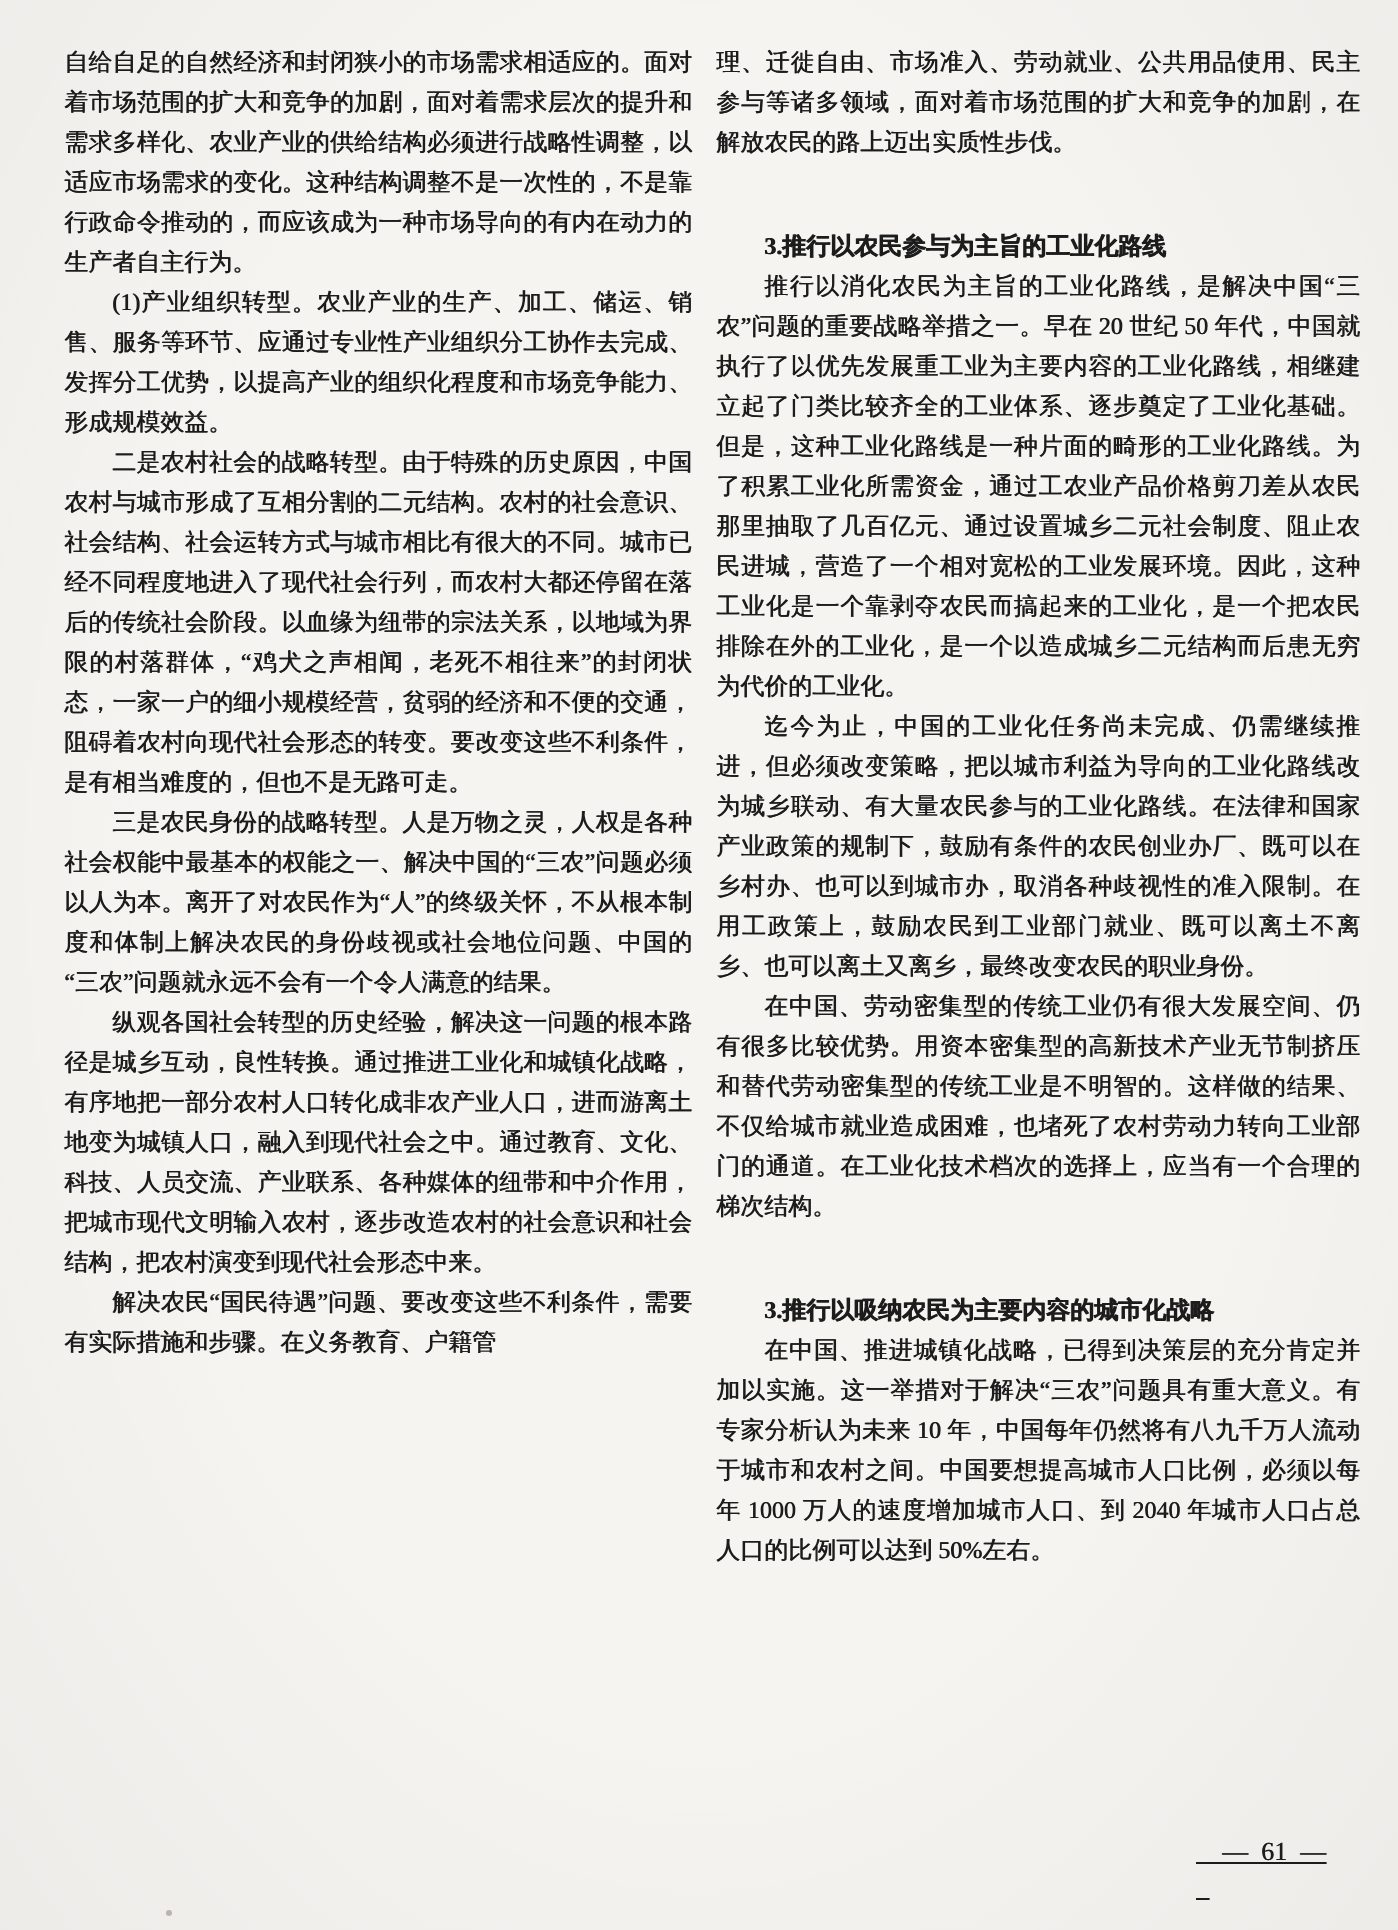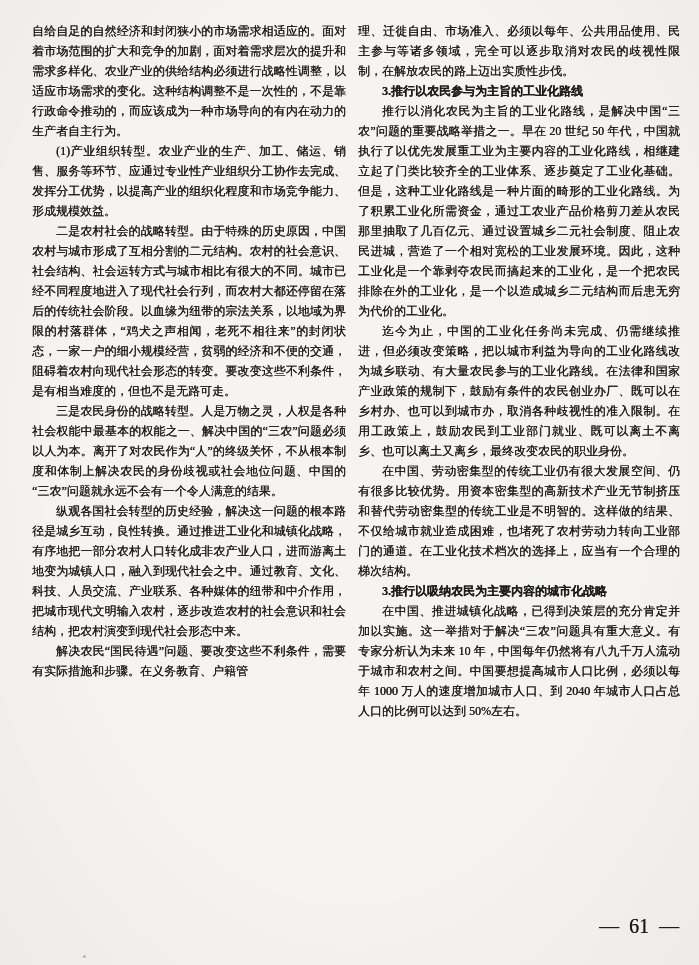--- a/index.html
+++ b/index.html
@@ -30,30 +30,31 @@
   .column.right { left: 358px; width: 322px; }
   .para {
     font-size: 12px;
     line-height: 20px;
     text-align: justify;
     color: var(--ink);
     text-shadow: 0.35px 0 0 currentColor; 
     word-break: break-all;
   }
   .para.indent { text-indent: 2em; }
-  .para.heading { font-weight: bold; }
+  .para.heading { font-weight: bold; margin-top: 32px; }
   .footer {
     position: absolute;
-    right: 20px;
+    right: 36px;
     bottom: 12px;
-    font-size: 20px;
+    font-size: 13px;
     line-height: 18px;
     white-space: pre;
     color: var(--ink);
     text-shadow: 0.3px 0 0 currentColor;
+    text-decoration: underline;
   }
   .speck {
     position: absolute;
     left: 83px;
     bottom: 7px;
     width: 3px;
     height: 3px;
     border-radius: 50%;
     background: var(--speck);
   }
@@ -64,21 +65,21 @@
 <div class="page">
   <div class="column left" id="col-0">
       <p class="para">自给自足的自然经济和封闭狭小的市场需求相适应的。面对着市场范围的扩大和竞争的加剧，面对着需求层次的提升和需求多样化、农业产业的供给结构必须进行战略性调整，以适应市场需求的变化。这种结构调整不是一次性的，不是靠行政命令推动的，而应该成为一种市场导向的有内在动力的生产者自主行为。</p>
       <p class="para indent">(1)产业组织转型。农业产业的生产、加工、储运、销售、服务等环节、应通过专业性产业组织分工协作去完成、发挥分工优势，以提高产业的组织化程度和市场竞争能力、形成规模效益。</p>
       <p class="para indent">二是农村社会的战略转型。由于特殊的历史原因，中国农村与城市形成了互相分割的二元结构。农村的社会意识、社会结构、社会运转方式与城市相比有很大的不同。城市已经不同程度地进入了现代社会行列，而农村大都还停留在落后的传统社会阶段。以血缘为纽带的宗法关系，以地域为界限的村落群体，“鸡犬之声相闻，老死不相往来”的封闭状态，一家一户的细小规模经营，贫弱的经济和不便的交通，阻碍着农村向现代社会形态的转变。要改变这些不利条件，是有相当难度的，但也不是无路可走。</p>
       <p class="para indent">三是农民身份的战略转型。人是万物之灵，人权是各种社会权能中最基本的权能之一、解决中国的“三农”问题必须以人为本。离开了对农民作为“人”的终级关怀，不从根本制度和体制上解决农民的身份歧视或社会地位问题、中国的“三农”问题就永远不会有一个令人满意的结果。</p>
       <p class="para indent">纵观各国社会转型的历史经验，解决这一问题的根本路径是城乡互动，良性转换。通过推进工业化和城镇化战略，有序地把一部分农村人口转化成非农产业人口，进而游离土地变为城镇人口，融入到现代社会之中。通过教育、文化、科技、人员交流、产业联系、各种媒体的纽带和中介作用，把城市现代文明输入农村，逐步改造农村的社会意识和社会结构，把农村演变到现代社会形态中来。</p>
       <p class="para indent">解决农民“国民待遇”问题、要改变这些不利条件，需要有实际措施和步骤。在义务教育、户籍管</p>
     </div>
   <div class="column right" id="col-1">
-      <p class="para">理、迁徙自由、市场准入、必须以每年、公共用品使用、民主参与等诸多领域，完全可以逐步取消对农民的歧视性限制，在解放农民的路上迈出实质性步伐。</p>
+      <p class="para">理、迁徙自由、市场准入、劳动就业、公共用品使用、民主参与等诸多领域，面对着市场范围的扩大和竞争的加剧，在解放农民的路上迈出实质性步伐。</p>
       <p class="para indent heading">3.推行以农民参与为主旨的工业化路线</p>
       <p class="para indent">推行以消化农民为主旨的工业化路线，是解决中国“三农”问题的重要战略举措之一。早在 20 世纪 50 年代，中国就执行了以优先发展重工业为主要内容的工业化路线，相继建立起了门类比较齐全的工业体系、逐步奠定了工业化基础。但是，这种工业化路线是一种片面的畸形的工业化路线。为了积累工业化所需资金，通过工农业产品价格剪刀差从农民那里抽取了几百亿元、通过设置城乡二元社会制度、阻止农民进城，营造了一个相对宽松的工业发展环境。因此，这种工业化是一个靠剥夺农民而搞起来的工业化，是一个把农民排除在外的工业化，是一个以造成城乡二元结构而后患无穷为代价的工业化。</p>
       <p class="para indent">迄今为止，中国的工业化任务尚未完成、仍需继续推进，但必须改变策略，把以城市利益为导向的工业化路线改为城乡联动、有大量农民参与的工业化路线。在法律和国家产业政策的规制下，鼓励有条件的农民创业办厂、既可以在乡村办、也可以到城市办，取消各种歧视性的准入限制。在用工政策上，鼓励农民到工业部门就业、既可以离土不离乡、也可以离土又离乡，最终改变农民的职业身份。</p>
       <p class="para indent">在中国、劳动密集型的传统工业仍有很大发展空间、仍有很多比较优势。用资本密集型的高新技术产业无节制挤压和替代劳动密集型的传统工业是不明智的。这样做的结果、不仅给城市就业造成困难，也堵死了农村劳动力转向工业部门的通道。在工业化技术档次的选择上，应当有一个合理的梯次结构。</p>
       <p class="para indent heading">3.推行以吸纳农民为主要内容的城市化战略</p>
       <p class="para indent">在中国、推进城镇化战略，已得到决策层的充分肯定并加以实施。这一举措对于解决“三农”问题具有重大意义。有专家分析认为未来 10 年，中国每年仍然将有八九千万人流动于城市和农村之间。中国要想提高城市人口比例，必须以每年 1000 万人的速度增加城市人口、到 2040 年城市人口占总人口的比例可以达到 50%左右。</p>
     </div>
   <div class="footer">
     <span>—  61  —</span>
   </div>

